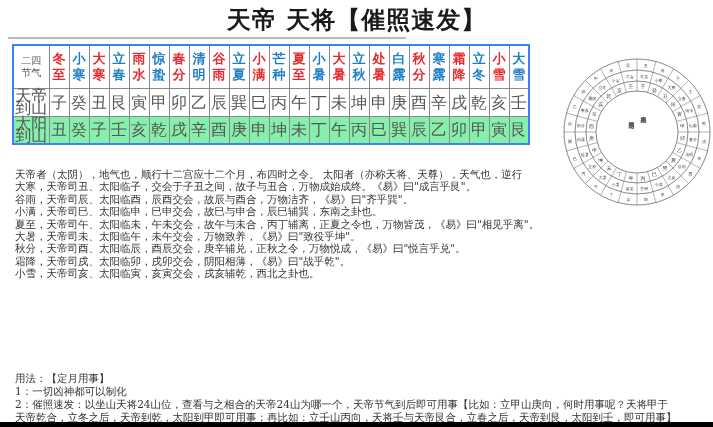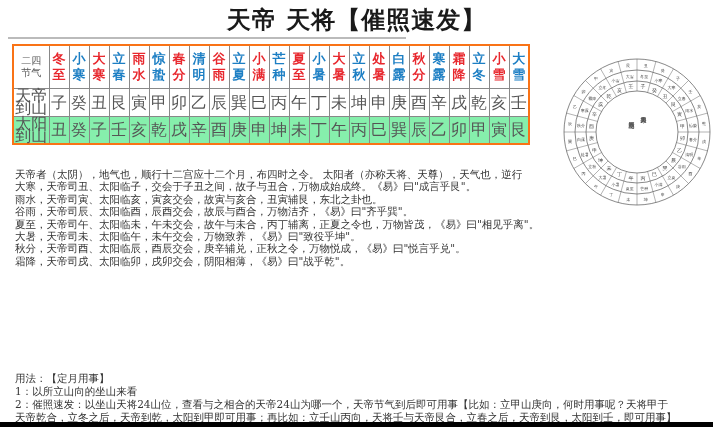--- a/index.html
+++ b/index.html
@@ -8,21 +8,21 @@
   .title {
     position: absolute; left: 0; top: 4px; width: 713px; text-align: center;
     font-family: "DejaVu Sans", "Liberation Sans", sans-serif;
     font-size: 24px; font-weight: bold; color: #1a1a1a; letter-spacing: 1px;
   }
   .title-rule {
     position: absolute; left: 8px; top: 37px; width: 398px; height: 2px; background: #bbb;
   }
   .solar-table {
     position: absolute; left: 12px; top: 44px; width: 518px; height: 101px;
-    border-collapse: collapse; border: 2px solid #f97316; table-layout: fixed;
+    border-collapse: collapse; border: 2px solid #3b82f6; table-layout: fixed;
   }
   .solar-table td {
     border: 1px solid #888; text-align: center; vertical-align: middle;
     font-size: 12px; line-height: 13px; padding: 0;
   }
   .solar-table tr.term-row td { height: 43px; }
   .solar-table tr.data-row td { height: 28px; color: #555; font-size: 16px; }
   .solar-table tr.data-row.alt td { background: #86efac; }
   .solar-table td.row-head { width: 36px; font-size: 10px; line-height: 12px; color: #555; }
   .term { font-family: "DejaVu Sans", "Liberation Sans", sans-serif; font-weight: bold; font-size: 13px; line-height: 16px; display: block; }
@@ -375,31 +375,32 @@
         <text x="66.18948202514652" y="10.077471857267795" font-size="4">艮</text>
       </g>
     <text x="82" y="55" font-size="6" fill="#555" writing-mode="tb" font-family="DejaVu Sans, sans-serif">天帝天将夫妇</text>
     <text x="70" y="60" font-size="6" fill="#555" writing-mode="tb" font-family="DejaVu Sans, sans-serif">顺逆交媾图</text>
   </svg>
 </div>
 
 <div class="text-block" id="text-block">
     <p>天帝者（太阴），地气也，顺行十二宫应十二个月，布四时之令。  太阳者（亦称天将、天尊），天气也，逆行</p>
     <p>大寒，天帝司丑、太阳临子，交会于子丑之间，故子与丑合，万物成始成终。《易》曰"成言乎艮"。</p>
-    <p>雨水，天帝司寅、太阳临亥，寅亥交会，故寅与亥合，丑寅辅艮，东北之卦也。</p>
     <p>谷雨，天帝司辰、太阳临酉，辰酉交会，故辰与酉合，万物洁齐，《易》曰"齐乎巽"。</p>
+    <p>小满，天帝司巳、太阳临申，巳申交会，故巳与申合，辰巳辅巽，东南之卦也。</p>
     <p>夏至，天帝司午、太阳临未，午未交会，故午与未合，丙丁辅离，正夏之令也，万物皆茂，《易》曰"相见乎离"。</p>
     <p>大暑，天帝司未、太阳临午，未午交会，万物致养，《易》曰"致役乎坤"。</p>
     <p>秋分，天帝司酉、太阳临辰，酉辰交会，庚辛辅兑，正秋之令，万物悦成，《易》曰"悦言乎兑"。</p>
     <p>霜降，天帝司戌、太阳临卯，戌卯交会，阴阳相薄，《易》曰"战乎乾"。</p>
+    <p>小雪，天帝司亥、太阳临寅，亥寅交会，戌亥辅乾，西北之卦也。</p>
   </div>
 
 <div class="usage">
   <p><span class="bold">用法：【定月用事】</span></p>
   <div id="usage-items">
-      <p><span>1：</span><span class="bold"></span><span>以所立山向的坐山来看</span></p>
+      <p><span>1：</span><span class="bold"></span><span>一切凶神都可以制化</span></p>
       <p><span>2：</span><span class="bold">催照速发：</span><span>以坐山天将24山位，查看与之相合的天帝24山为哪一个，天帝节气到后即可用事【比如：立甲山庚向，何时用事呢？天将甲于</span></p>
       <p><span></span><span class="bold"></span><span>天帝乾合，立冬之后，天帝到乾，太阳到甲即可用事；再比如：立壬山丙向，天将壬与天帝艮合，立春之后，天帝到艮，太阳到壬，即可用事】</span></p>
       <p><span>3：</span><span class="bold"></span><span>得天帝、天将到山，到向都为大吉；一切凶神都可以制化，造葬修方均吉！</span></p>
     </div>
 </div>
 
 <div class="bottom-bar"></div>
 
 </body></html>

